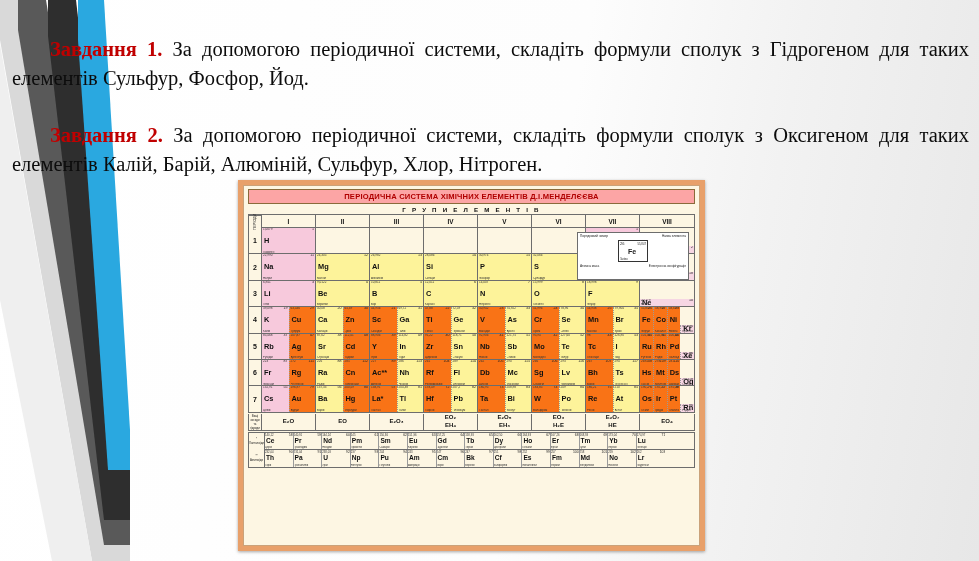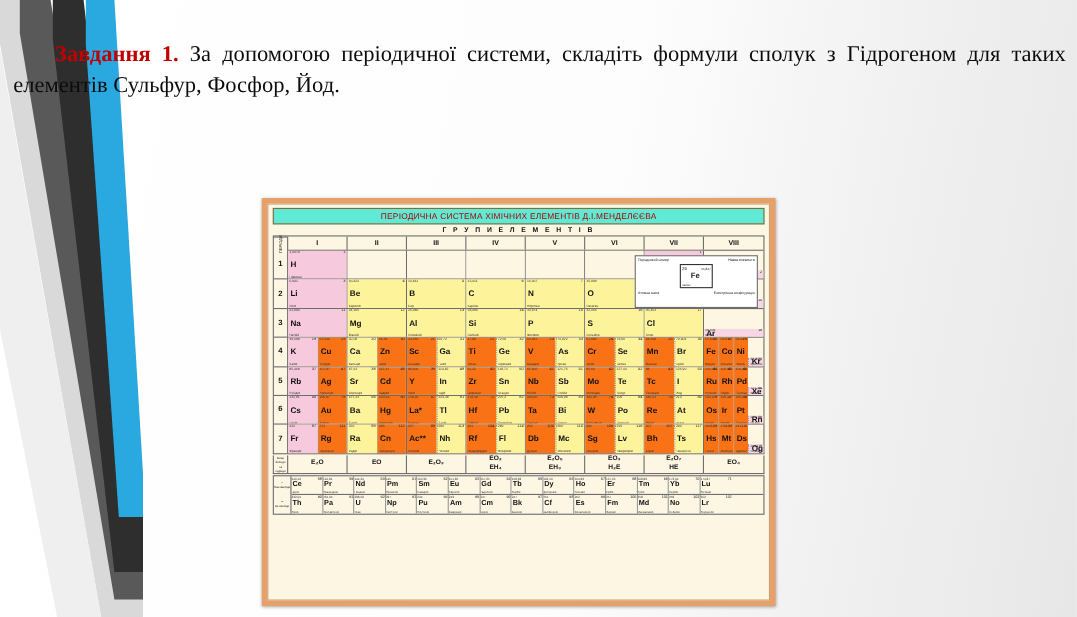--- a/index.html
+++ b/index.html
@@ -63,24 +63,24 @@
   .ptable-inner {
     width: 100%; height: 100%;
     background: #fdf6e3;
     border: 1px solid #caa27a;
     position: relative;
     overflow: hidden;
     font-family: "Liberation Sans", sans-serif;
   }
   .pt-title {
     margin: 3px 4px 2px 4px;
-    background: #5eead4;
+    background: #fca5a5;
     border: 1px solid #8a6a3a;
     color: #b00000;
-    font-weight: normal;
+    font-weight: bold;
     font-size: 7.6px;
     letter-spacing: .2px;
     text-align: center;
     padding: 2px 0 2px;
     white-space: nowrap;
   }
   .pt-sub {
     text-align: center;
     font-size: 6.2px;
     letter-spacing: 2.2px;
@@ -297,20 +297,23 @@
     <polygon points="0,44 92,561 52,561 0,300" fill="#efefef"></polygon>
   </svg>
 </div>
 
 <div class="content">
 
   <p class="para p1">
     <span class="indent"></span><span class="lead">Завдання 1.</span><span> За допомогою періодичної системи, складіть формули сполук з Гідрогеном для таких елементів Сульфур, Фосфор, Йод.</span>
   </p>
 
+  <p class="para p2">
+    <span class="indent"></span><span class="lead">Завдання 2.</span><span> За допомогою періодичної системи, складіть формули сполук з Оксигеном для таких елементів Калій, Барій, Алюміній,  Сульфур, Хлор, Нітроген.</span>
+  </p>
 
   <div class="ptable-wrap">
     <div class="ptable-inner">
 
       <div class="pt-title">ПЕРІОДИЧНА СИСТЕМА ХІМІЧНИХ ЕЛЕМЕНТІВ Д.І.МЕНДЕЛЄЄВА</div>
       <div class="pt-sub">Г Р У П И   Е Л Е М Е Н Т І В</div>
 
       <div class="pt-grid">
 
         <div class="period-col">
@@ -380,20 +383,102 @@
                       <span class="sym">He</span>
                       <span class="nm">Гелій</span>
                     </div>
                   </div>
                 </div>
               </div>
               <div class="row">
                 <div class="cellgrp">
                   <div class="half c-pink">
                     <div class="el">
+                      <span class="mass">22,990</span>
+                      <span class="num">11</span>
+                      <span class="sym">Na</span>
+                      <span class="nm">Натрій</span>
+                    </div>
+                  </div>
+                </div>
+                <div class="cellgrp">
+                  <div class="half c-yellow">
+                    <div class="el">
+                      <span class="mass">24,305</span>
+                      <span class="num">12</span>
+                      <span class="sym">Mg</span>
+                      <span class="nm">Магній</span>
+                    </div>
+                  </div>
+                </div>
+                <div class="cellgrp">
+                  <div class="half c-yellow">
+                    <div class="el">
+                      <span class="mass">26,982</span>
+                      <span class="num">13</span>
+                      <span class="sym">Al</span>
+                      <span class="nm">Алюміній</span>
+                    </div>
+                  </div>
+                </div>
+                <div class="cellgrp">
+                  <div class="half c-yellow">
+                    <div class="el">
+                      <span class="mass">28,086</span>
+                      <span class="num">14</span>
+                      <span class="sym">Si</span>
+                      <span class="nm">Силіцій</span>
+                    </div>
+                  </div>
+                </div>
+                <div class="cellgrp">
+                  <div class="half c-yellow">
+                    <div class="el">
+                      <span class="mass">30,974</span>
+                      <span class="num">15</span>
+                      <span class="sym">P</span>
+                      <span class="nm">Фосфор</span>
+                    </div>
+                  </div>
+                </div>
+                <div class="cellgrp">
+                  <div class="half c-yellow">
+                    <div class="el">
+                      <span class="mass">32,066</span>
+                      <span class="num">16</span>
+                      <span class="sym">S</span>
+                      <span class="nm">Сульфур</span>
+                    </div>
+                  </div>
+                </div>
+                <div class="cellgrp">
+                  <div class="half c-yellow">
+                    <div class="el">
+                      <span class="mass">35,453</span>
+                      <span class="num">17</span>
+                      <span class="sym">Cl</span>
+                      <span class="nm">Хлор</span>
+                    </div>
+                  </div>
+                </div>
+                <div class="cellgrp">
+                  <div class="half c-rose">
+                    <div class="el">
+                      <span class="mass">39,948</span>
+                      <span class="num">18</span>
+                      <span class="sym">Ar</span>
+                      <span class="nm">Аргон</span>
+                    </div>
+                  </div>
+                </div>
+              </div>
+              <div class="row">
+                <div class="cellgrp">
+                  <div class="half c-pink">
+                    <div class="el">
                       <span class="mass">6,941</span>
                       <span class="num">3</span>
                       <span class="sym">Li</span>
                       <span class="nm">Літій</span>
                     </div>
                   </div>
                 </div>
                 <div class="cellgrp">
                   <div class="half c-yellow">
                     <div class="el">
@@ -458,102 +543,20 @@
                   <div class="half c-rose">
                     <div class="el">
                       <span class="mass">20,179</span>
                       <span class="num">10</span>
                       <span class="sym">Ne</span>
                       <span class="nm">Неон</span>
                     </div>
                   </div>
                 </div>
               </div>
-              <div class="row">
-                <div class="cellgrp">
-                  <div class="half c-pink">
-                    <div class="el">
-                      <span class="mass">22,990</span>
-                      <span class="num">11</span>
-                      <span class="sym">Na</span>
-                      <span class="nm">Натрій</span>
-                    </div>
-                  </div>
-                </div>
-                <div class="cellgrp">
-                  <div class="half c-yellow">
-                    <div class="el">
-                      <span class="mass">24,305</span>
-                      <span class="num">12</span>
-                      <span class="sym">Mg</span>
-                      <span class="nm">Магній</span>
-                    </div>
-                  </div>
-                </div>
-                <div class="cellgrp">
-                  <div class="half c-yellow">
-                    <div class="el">
-                      <span class="mass">26,982</span>
-                      <span class="num">13</span>
-                      <span class="sym">Al</span>
-                      <span class="nm">Алюміній</span>
-                    </div>
-                  </div>
-                </div>
-                <div class="cellgrp">
-                  <div class="half c-yellow">
-                    <div class="el">
-                      <span class="mass">28,086</span>
-                      <span class="num">14</span>
-                      <span class="sym">Si</span>
-                      <span class="nm">Силіцій</span>
-                    </div>
-                  </div>
-                </div>
-                <div class="cellgrp">
-                  <div class="half c-yellow">
-                    <div class="el">
-                      <span class="mass">30,974</span>
-                      <span class="num">15</span>
-                      <span class="sym">P</span>
-                      <span class="nm">Фосфор</span>
-                    </div>
-                  </div>
-                </div>
-                <div class="cellgrp">
-                  <div class="half c-yellow">
-                    <div class="el">
-                      <span class="mass">32,066</span>
-                      <span class="num">16</span>
-                      <span class="sym">S</span>
-                      <span class="nm">Сульфур</span>
-                    </div>
-                  </div>
-                </div>
-                <div class="cellgrp">
-                  <div class="half c-yellow">
-                    <div class="el">
-                      <span class="mass">35,453</span>
-                      <span class="num">17</span>
-                      <span class="sym">Cl</span>
-                      <span class="nm">Хлор</span>
-                    </div>
-                  </div>
-                </div>
-                <div class="cellgrp">
-                  <div class="half c-rose">
-                    <div class="el">
-                      <span class="mass">39,948</span>
-                      <span class="num">18</span>
-                      <span class="sym">Ar</span>
-                      <span class="nm">Аргон</span>
-                    </div>
-                  </div>
-                </div>
-              </div>
               <div class="row tall">
                 <div class="cellgrp">
                   <div class="half c-pink">
                     <div class="el">
                       <span class="mass">39,098</span>
                       <span class="num">19</span>
                       <span class="sym">K</span>
                       <span class="nm">Калій</span>
                     </div>
                   </div>
@@ -868,20 +871,182 @@
                       <span class="sym">Xe</span>
                       <span class="nm">Ксенон</span>
                     </div>
                   </div>
                 </div>
               </div>
               <div class="row tall">
                 <div class="cellgrp">
                   <div class="half c-pink">
                     <div class="el">
+                      <span class="mass">223</span>
+                      <span class="num">87</span>
+                      <span class="sym">Fr</span>
+                      <span class="nm">Францій</span>
+                    </div>
+                  </div>
+                  <div class="half c-blue">
+                    <div class="el">
+                      <span class="mass">272</span>
+                      <span class="num">111</span>
+                      <span class="sym">Rg</span>
+                      <span class="nm">Рентгеній</span>
+                    </div>
+                  </div>
+                </div>
+                <div class="cellgrp">
+                  <div class="half c-yellow">
+                    <div class="el">
+                      <span class="mass">226</span>
+                      <span class="num">88</span>
+                      <span class="sym">Ra</span>
+                      <span class="nm">Радій</span>
+                    </div>
+                  </div>
+                  <div class="half c-blue">
+                    <div class="el">
+                      <span class="mass">285</span>
+                      <span class="num">112</span>
+                      <span class="sym">Cn</span>
+                      <span class="nm">Коперніцій</span>
+                    </div>
+                  </div>
+                </div>
+                <div class="cellgrp">
+                  <div class="half c-blue">
+                    <div class="el">
+                      <span class="mass">227</span>
+                      <span class="num">89</span>
+                      <span class="sym">Ac**</span>
+                      <span class="nm">Актиній</span>
+                    </div>
+                  </div>
+                  <div class="half c-yellow">
+                    <div class="el">
+                      <span class="mass">286</span>
+                      <span class="num">113</span>
+                      <span class="sym">Nh</span>
+                      <span class="nm">Ніхоній</span>
+                    </div>
+                  </div>
+                </div>
+                <div class="cellgrp">
+                  <div class="half c-blue">
+                    <div class="el">
+                      <span class="mass">261</span>
+                      <span class="num">104</span>
+                      <span class="sym">Rf</span>
+                      <span class="nm">Резерфордій</span>
+                    </div>
+                  </div>
+                  <div class="half c-yellow">
+                    <div class="el">
+                      <span class="mass">289</span>
+                      <span class="num">114</span>
+                      <span class="sym">Fl</span>
+                      <span class="nm">Флеровій</span>
+                    </div>
+                  </div>
+                </div>
+                <div class="cellgrp">
+                  <div class="half c-blue">
+                    <div class="el">
+                      <span class="mass">262</span>
+                      <span class="num">105</span>
+                      <span class="sym">Db</span>
+                      <span class="nm">Дубній</span>
+                    </div>
+                  </div>
+                  <div class="half c-yellow">
+                    <div class="el">
+                      <span class="mass">290</span>
+                      <span class="num">115</span>
+                      <span class="sym">Mc</span>
+                      <span class="nm">Московій</span>
+                    </div>
+                  </div>
+                </div>
+                <div class="cellgrp">
+                  <div class="half c-blue">
+                    <div class="el">
+                      <span class="mass">266</span>
+                      <span class="num">106</span>
+                      <span class="sym">Sg</span>
+                      <span class="nm">Сіборгій</span>
+                    </div>
+                  </div>
+                  <div class="half c-yellow">
+                    <div class="el">
+                      <span class="mass">293</span>
+                      <span class="num">116</span>
+                      <span class="sym">Lv</span>
+                      <span class="nm">Ліверморій</span>
+                    </div>
+                  </div>
+                </div>
+                <div class="cellgrp">
+                  <div class="half c-blue">
+                    <div class="el">
+                      <span class="mass">267</span>
+                      <span class="num">107</span>
+                      <span class="sym">Bh</span>
+                      <span class="nm">Борій</span>
+                    </div>
+                  </div>
+                  <div class="half c-yellow">
+                    <div class="el">
+                      <span class="mass">294</span>
+                      <span class="num">117</span>
+                      <span class="sym">Ts</span>
+                      <span class="nm">Теннессін</span>
+                    </div>
+                  </div>
+                </div>
+                <div class="cellgrp">
+                  <div class="half c-blue">
+                    <div class="el">
+                      <span class="mass">269</span>
+                      <span class="num">108</span>
+                      <span class="sym">Hs</span>
+                      <span class="nm">Гассій</span>
+                    </div>
+                  </div>
+                  <div class="half c-blue">
+                    <div class="el">
+                      <span class="mass">278</span>
+                      <span class="num">109</span>
+                      <span class="sym">Mt</span>
+                      <span class="nm">Мейтнерій</span>
+                    </div>
+                  </div>
+                  <div class="half c-blue">
+                    <div class="el">
+                      <span class="mass">281</span>
+                      <span class="num">110</span>
+                      <span class="sym">Ds</span>
+                      <span class="nm">Дармштадтій</span>
+                    </div>
+                  </div>
+                  <div class="half c-rose">
+                    <div class="el">
+                      <span class="mass">294</span>
+                      <span class="num">118</span>
+                      <span class="sym">Og</span>
+                      <span class="nm">Оганесон</span>
+                    </div>
+                  </div>
+                </div>
+              </div>
+              <div class="row tall">
+                <div class="cellgrp">
+                  <div class="half c-pink">
+                    <div class="el">
                       <span class="mass">132,91</span>
                       <span class="num">55</span>
                       <span class="sym">Cs</span>
                       <span class="nm">Цезій</span>
                     </div>
                   </div>
                   <div class="half c-blue">
                     <div class="el">
                       <span class="mass">196,97</span>
                       <span class="num">79</span>
@@ -1022,182 +1187,20 @@
                       <span class="sym">Pt</span>
                       <span class="nm">Платина</span>
                     </div>
                   </div>
                   <div class="half c-rose">
                     <div class="el">
                       <span class="mass">222</span>
                       <span class="num">86</span>
                       <span class="sym">Rn</span>
                       <span class="nm">Радон</span>
-                    </div>
-                  </div>
-                </div>
-              </div>
-              <div class="row tall">
-                <div class="cellgrp">
-                  <div class="half c-pink">
-                    <div class="el">
-                      <span class="mass">223</span>
-                      <span class="num">87</span>
-                      <span class="sym">Fr</span>
-                      <span class="nm">Францій</span>
-                    </div>
-                  </div>
-                  <div class="half c-blue">
-                    <div class="el">
-                      <span class="mass">272</span>
-                      <span class="num">111</span>
-                      <span class="sym">Rg</span>
-                      <span class="nm">Рентгеній</span>
-                    </div>
-                  </div>
-                </div>
-                <div class="cellgrp">
-                  <div class="half c-yellow">
-                    <div class="el">
-                      <span class="mass">226</span>
-                      <span class="num">88</span>
-                      <span class="sym">Ra</span>
-                      <span class="nm">Радій</span>
-                    </div>
-                  </div>
-                  <div class="half c-blue">
-                    <div class="el">
-                      <span class="mass">285</span>
-                      <span class="num">112</span>
-                      <span class="sym">Cn</span>
-                      <span class="nm">Коперніцій</span>
-                    </div>
-                  </div>
-                </div>
-                <div class="cellgrp">
-                  <div class="half c-blue">
-                    <div class="el">
-                      <span class="mass">227</span>
-                      <span class="num">89</span>
-                      <span class="sym">Ac**</span>
-                      <span class="nm">Актиній</span>
-                    </div>
-                  </div>
-                  <div class="half c-yellow">
-                    <div class="el">
-                      <span class="mass">286</span>
-                      <span class="num">113</span>
-                      <span class="sym">Nh</span>
-                      <span class="nm">Ніхоній</span>
-                    </div>
-                  </div>
-                </div>
-                <div class="cellgrp">
-                  <div class="half c-blue">
-                    <div class="el">
-                      <span class="mass">261</span>
-                      <span class="num">104</span>
-                      <span class="sym">Rf</span>
-                      <span class="nm">Резерфордій</span>
-                    </div>
-                  </div>
-                  <div class="half c-yellow">
-                    <div class="el">
-                      <span class="mass">289</span>
-                      <span class="num">114</span>
-                      <span class="sym">Fl</span>
-                      <span class="nm">Флеровій</span>
-                    </div>
-                  </div>
-                </div>
-                <div class="cellgrp">
-                  <div class="half c-blue">
-                    <div class="el">
-                      <span class="mass">262</span>
-                      <span class="num">105</span>
-                      <span class="sym">Db</span>
-                      <span class="nm">Дубній</span>
-                    </div>
-                  </div>
-                  <div class="half c-yellow">
-                    <div class="el">
-                      <span class="mass">290</span>
-                      <span class="num">115</span>
-                      <span class="sym">Mc</span>
-                      <span class="nm">Московій</span>
-                    </div>
-                  </div>
-                </div>
-                <div class="cellgrp">
-                  <div class="half c-blue">
-                    <div class="el">
-                      <span class="mass">266</span>
-                      <span class="num">106</span>
-                      <span class="sym">Sg</span>
-                      <span class="nm">Сіборгій</span>
-                    </div>
-                  </div>
-                  <div class="half c-yellow">
-                    <div class="el">
-                      <span class="mass">293</span>
-                      <span class="num">116</span>
-                      <span class="sym">Lv</span>
-                      <span class="nm">Ліверморій</span>
-                    </div>
-                  </div>
-                </div>
-                <div class="cellgrp">
-                  <div class="half c-blue">
-                    <div class="el">
-                      <span class="mass">267</span>
-                      <span class="num">107</span>
-                      <span class="sym">Bh</span>
-                      <span class="nm">Борій</span>
-                    </div>
-                  </div>
-                  <div class="half c-yellow">
-                    <div class="el">
-                      <span class="mass">294</span>
-                      <span class="num">117</span>
-                      <span class="sym">Ts</span>
-                      <span class="nm">Теннессін</span>
-                    </div>
-                  </div>
-                </div>
-                <div class="cellgrp">
-                  <div class="half c-blue">
-                    <div class="el">
-                      <span class="mass">269</span>
-                      <span class="num">108</span>
-                      <span class="sym">Hs</span>
-                      <span class="nm">Гассій</span>
-                    </div>
-                  </div>
-                  <div class="half c-blue">
-                    <div class="el">
-                      <span class="mass">278</span>
-                      <span class="num">109</span>
-                      <span class="sym">Mt</span>
-                      <span class="nm">Мейтнерій</span>
-                    </div>
-                  </div>
-                  <div class="half c-blue">
-                    <div class="el">
-                      <span class="mass">281</span>
-                      <span class="num">110</span>
-                      <span class="sym">Ds</span>
-                      <span class="nm">Дармштадтій</span>
-                    </div>
-                  </div>
-                  <div class="half c-rose">
-                    <div class="el">
-                      <span class="mass">294</span>
-                      <span class="num">118</span>
-                      <span class="sym">Og</span>
-                      <span class="nm">Оганесон</span>
                     </div>
                   </div>
                 </div>
               </div>
             </div>
         </div>
 
         <div class="legend">
           <div class="lg-row">
             <span>Порядковий номер</span>

